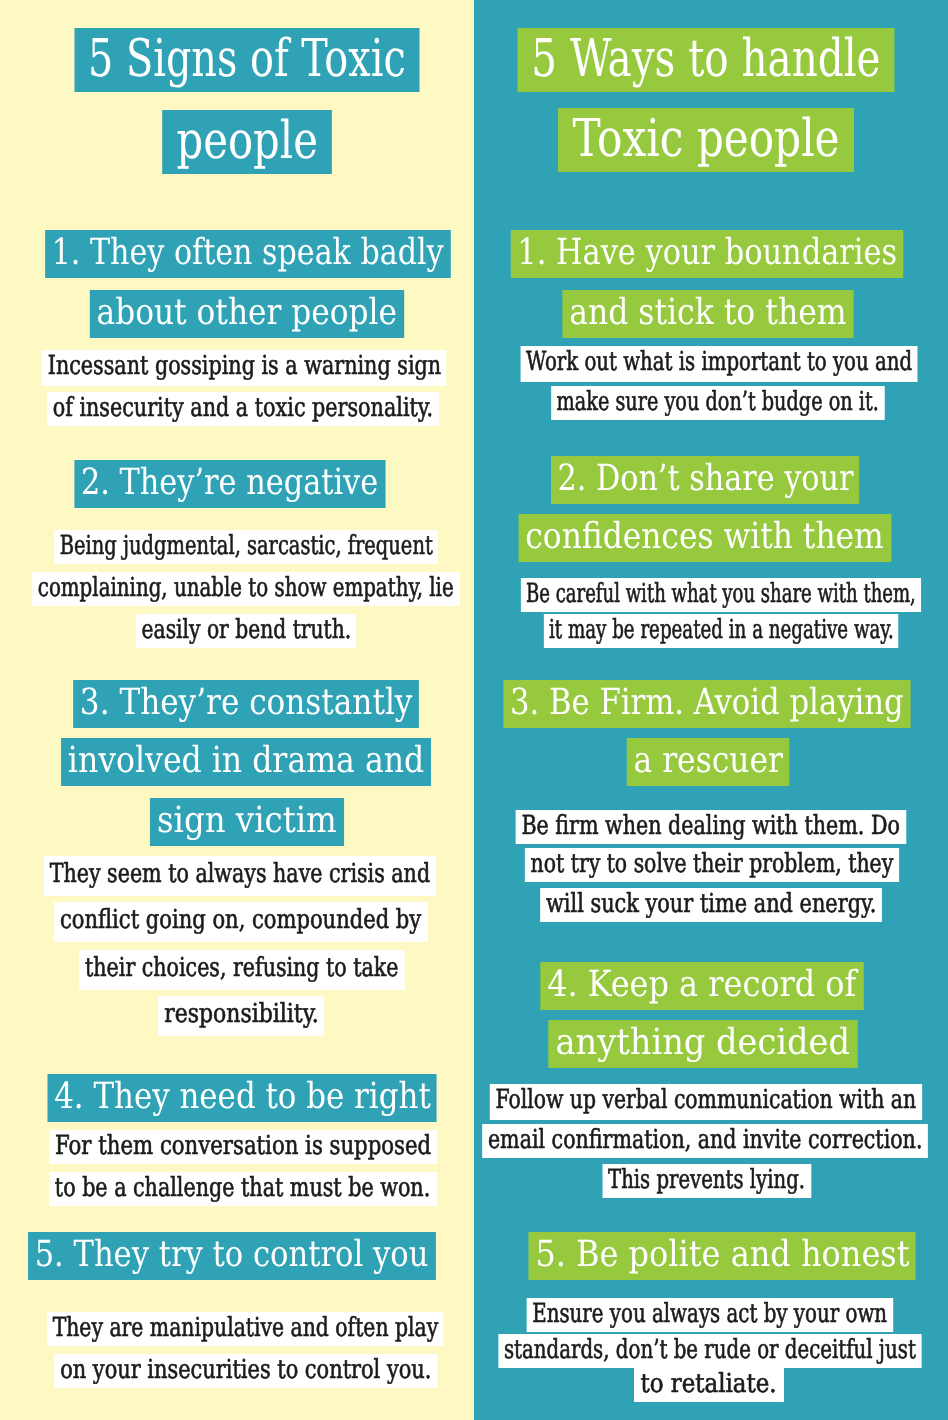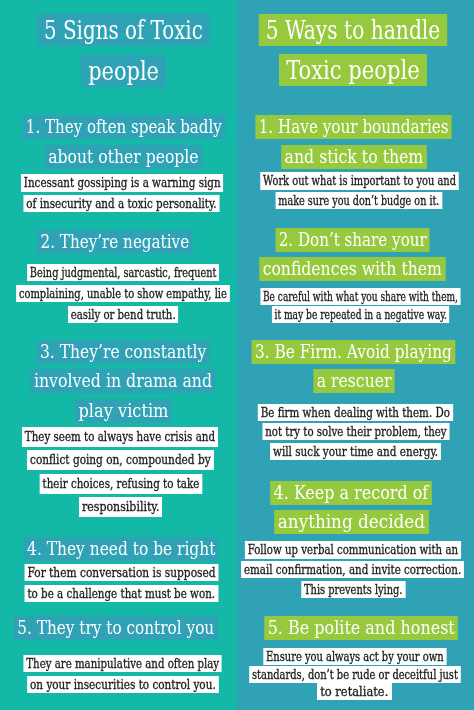--- a/index.html
+++ b/index.html
@@ -1,20 +1,20 @@
 <!DOCTYPE html>
 <html><head>
 <meta charset="utf-8">
 <style>
   html,body{margin:0;padding:0;background:#ffffff;}
   body{width:474px;height:710px;overflow:hidden;
        font-family:"DejaVu Serif Condensed","DejaVu Serif",serif;}
   .poster{position:relative;width:474px;height:710px;}
   .col{position:absolute;top:0;height:710px;width:237px;overflow:hidden;}
-  .col-left{left:0;background:#14b8a6;padding-left:38px;}
+  .col-left{left:0;background:#fef9c3;padding-left:38px;}
   .col-right{left:237px;background:#2fa3b5;}
 
   .row{position:absolute;width:474px;text-align:center;}
   .row > span{
     display:inline-block;
     white-space:nowrap;
     box-decoration-break:clone;
   }
 
   
@@ -59,21 +59,21 @@
       <div class="row head-row" style="top: 115.2px; left: -113.4px;"><span style="transform: scaleX(0.9304);">1. They often speak badly</span></div>
       <div class="row head-row" style="top: 144.8px; left: -113.4px;"><span style="transform: scaleX(0.9644);">about other people</span></div>
       <div class="row body-row" style="top: 172.4px; left: -115.2px;"><span style="transform: scaleX(0.8788);">Incessant gossiping is a warning sign</span></div>
       <div class="row body-row" style="top: 193px; left: -115.2px;"><span style="transform: scaleX(0.8794);">of insecurity and a toxic personality.</span></div>
       <div class="row head-row" style="top: 230px; left: -122.5px;"><span style="transform: scaleX(0.9372);">2. They’re negative</span></div>
       <div class="row body-row" style="top: 261.6px; left: -113.7px;"><span style="transform: scaleX(0.8269);">Being judgmental, sarcastic, frequent</span></div>
       <div class="row body-row" style="top: 282.8px; left: -113.7px;"><span style="transform: scaleX(0.8414);">complaining, unable to show empathy, lie</span></div>
       <div class="row body-row" style="top: 304px; left: -113.7px;"><span style="transform: scaleX(0.8605);">easily or bend truth.</span></div>
       <div class="row head-row" style="top: 339.6px; left: -114px;"><span style="transform: scaleX(0.9604);">3. They’re constantly</span></div>
       <div class="row head-row" style="top: 369.2px; left: -114px;"><span style="transform: scaleX(0.9736);">involved in drama and</span></div>
-      <div class="row head-row" style="top: 398.8px; left: -114px;"><span style="transform: scaleX(1.0008);">play victim</span></div>
+      <div class="row head-row" style="top: 398.8px; left: -114px;"><span style="transform: scaleX(1.0008);">sign victim</span></div>
       <div class="row body-row" style="top: 425.8px; left: -116.6px;"><span style="line-height: 20.1px; transform: scaleX(0.8754);">They seem to always have crisis and</span></div>
       <div class="row body-row" style="top: 449.2px; left: -116.6px;"><span style="line-height: 20.1px; transform: scaleX(0.8939);">conflict going on, compounded by</span></div>
       <div class="row body-row" style="top: 472.6px; left: -116.6px;"><span style="line-height: 20.1px; transform: scaleX(0.8746);">their choices, refusing to take</span></div>
       <div class="row body-row" style="top: 496px; left: -116.6px;"><span style="line-height: 20.1px; transform: scaleX(0.9331);">responsibility.</span></div>
       <div class="row head-row" style="top: 536.8px; left: -116px;"><span style="transform: scaleX(0.9536);">4. They need to be right</span></div>
       <div class="row body-row" style="top: 561.8px; left: -115.4px;"><span style="transform: scaleX(0.9018);">For them conversation is supposed</span></div>
       <div class="row body-row" style="top: 582.9px; left: -115.4px;"><span style="transform: scaleX(0.8774);">to be a challenge that must be won.</span></div>
       <div class="row head-row" style="top: 616px; left: -121.7px;"><span style="transform: scaleX(0.9442);">5. They try to control you</span></div>
       <div class="row body-row" style="top: 653px; left: -114.4px;"><span style="transform: scaleX(0.8652);">They are manipulative and often play</span></div>
       <div class="row body-row" style="top: 674px; left: -114.4px;"><span style="transform: scaleX(0.8874);">on your insecurities to control you.</span></div>

